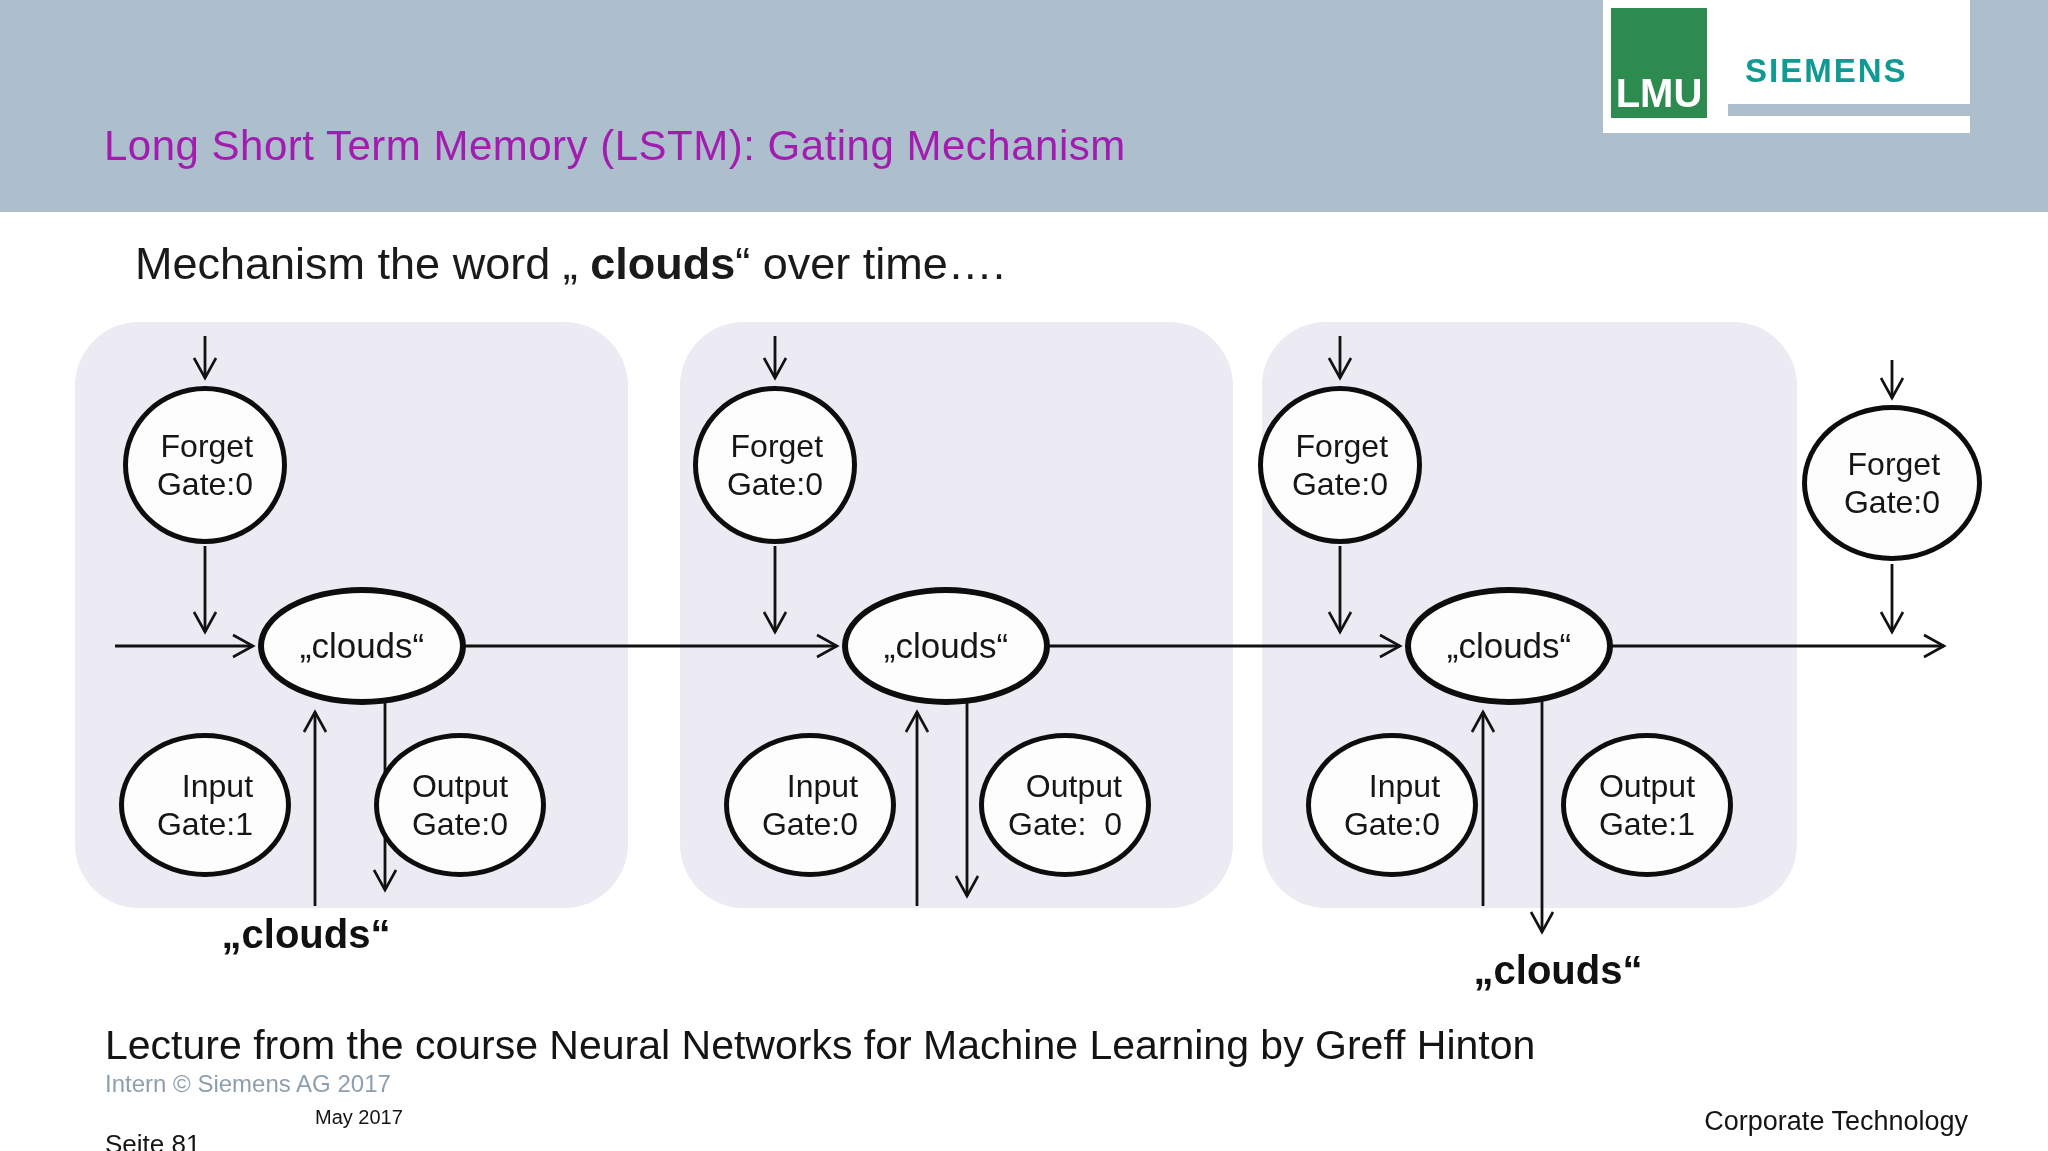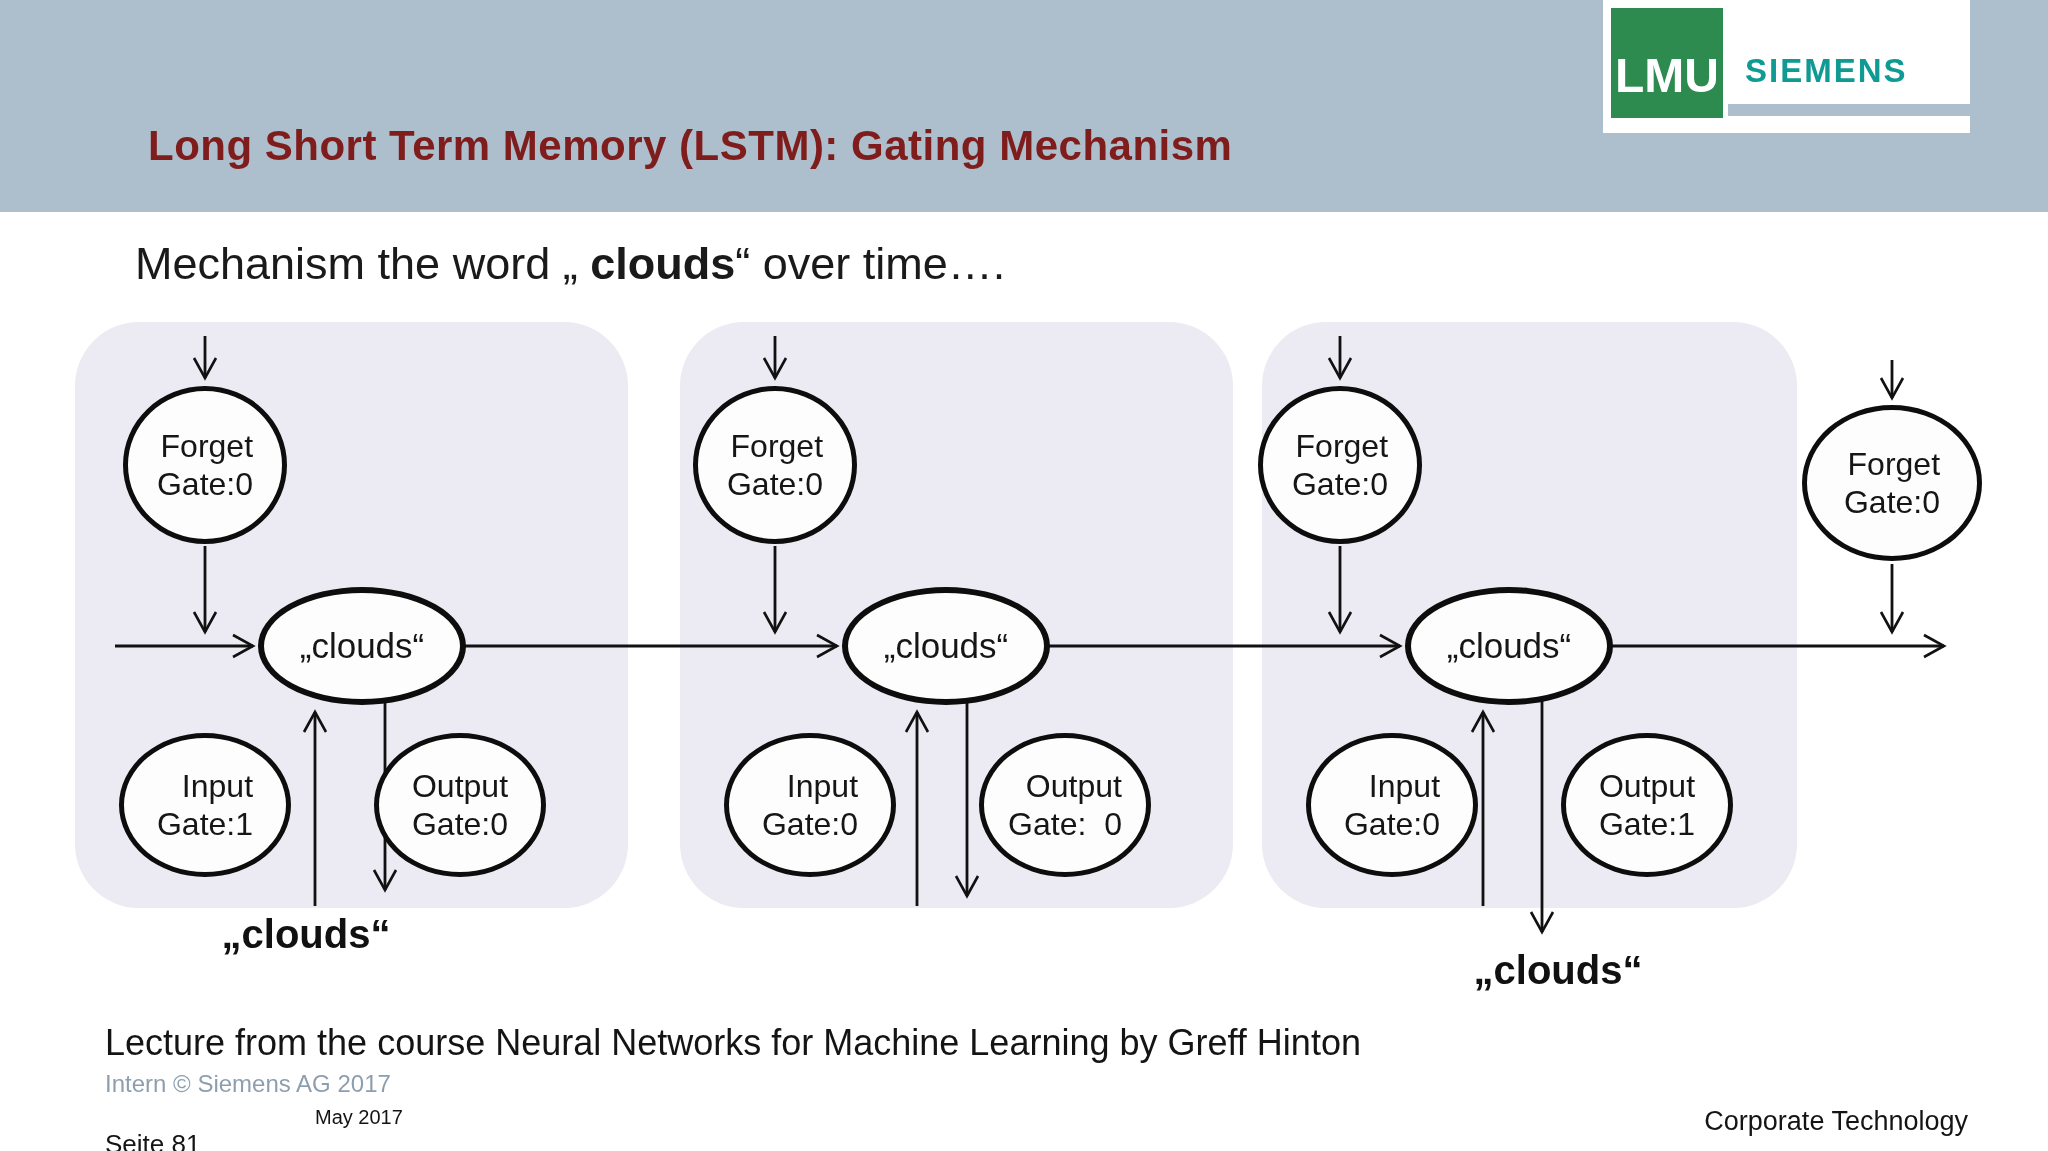--- a/index.html
+++ b/index.html
@@ -3,28 +3,28 @@
 <meta charset="utf-8">
 <style>
   html,body{margin:0;padding:0;background:#fff;}
   .stage{
     position:relative;width:2048px;height:1151px;overflow:hidden;background:#fff;
     font-family:"Liberation Sans",sans-serif;color:#141414;
   }
   .abs{position:absolute;}
   
   .header-band{left:0;top:0;width:2048px;height:212px;background:var(--header-bg,#adbecc);}
-  .slide-title{left:104px;top:122px;font-size:42px;font-weight:bold;letter-spacing:.5px;color:#7f1d1d;white-space:nowrap;margin-left:44px;}
+  .slide-title{left:104px;top:122px;font-size:42px;font-weight:normal;letter-spacing:.5px;color:#a21caf;white-space:nowrap;}
   
   .logo-white-main{left:1603px;top:0;width:367px;height:104px;background:#fff;}
   .logo-white-left{left:1603px;top:104px;width:125px;height:29px;background:#fff;}
   .logo-white-right{left:1727px;top:116px;width:243px;height:17px;background:#fff;}
-  .lmu-square{left:1611px;top:8px;width:112px;height:110px;background:var(--lmu-green,#2e8b4f);
+  .lmu-square{left:1611px;top:8px;width:96px;height:110px;background:var(--lmu-green,#2e8b4f);
     display:flex;align-items:flex-end;justify-content:center;color:#fff;font-weight:bold;
-    font-size:48px;line-height:1;padding-bottom:18px;box-sizing:border-box;}
+    font-size:40px;line-height:1;padding-bottom:5px;box-sizing:border-box;}
   .siemens-logo{left:1745px;top:52px;font-size:33px;font-weight:bold;letter-spacing:2px;
     color:var(--siemens-teal,#0f9a94);white-space:nowrap;text-align:right;}
   
   .subtitle{left:135px;top:238px;font-size:45px;color:#1a1a1a;white-space:nowrap;}
   .subtitle b{font-weight:bold;}
   
   .block{top:322px;height:586px;background:var(--block-bg,#eceaf2);border-radius:64px;}
   .block-1{left:75px;width:553px;}
   .block-2{left:680px;width:553px;}
   .block-3{left:1262px;width:535px;}
@@ -40,21 +40,21 @@
   .cell{width:208px;height:118px;}
   .gate-io{width:172px;height:144px;}
   .f1{left:123px;top:386px;} .f2{left:693px;top:386px;} .f3{left:1258px;top:386px;}
   .f4{left:1802px;top:405px;}
   .c1{left:258px;top:587px;} .c2{left:842px;top:587px;} .c3{left:1405px;top:587px;}
   .in1{left:119px;top:733px;} .in2{left:724px;top:733px;} .in3{left:1306px;top:733px;}
   .out1{left:374px;top:733px;} .out2{left:979px;top:733px;} .out3{left:1561px;top:733px;}
   .below-label{font-weight:bold;font-size:40px;transform:translateX(-50%);white-space:nowrap;color:#111;}
   .bl1{left:306px;top:912px;} .bl3{left:1558px;top:948px;}
   
-  .credit{left:105px;top:1022px;font-size:36px;color:#141414;white-space:nowrap;text-align:center;}
+  .credit{left:105px;top:1022px;font-size:41px;color:#141414;white-space:nowrap;text-align:center;}
   .confidential{left:105px;top:1070px;font-size:24px;font-weight:normal;color:var(--confidential-gray,#8d9fae);white-space:nowrap;}
   .page-num{left:105px;top:1106px;font-size:26px;margin-top:23px;}
   .slide-date{left:315px;top:1106px;font-size:20px;}
   .department{right:80px;top:1106px;font-size:27px;white-space:nowrap;}
 </style>
 </head>
 <body>
 
 <div class="stage">
 

